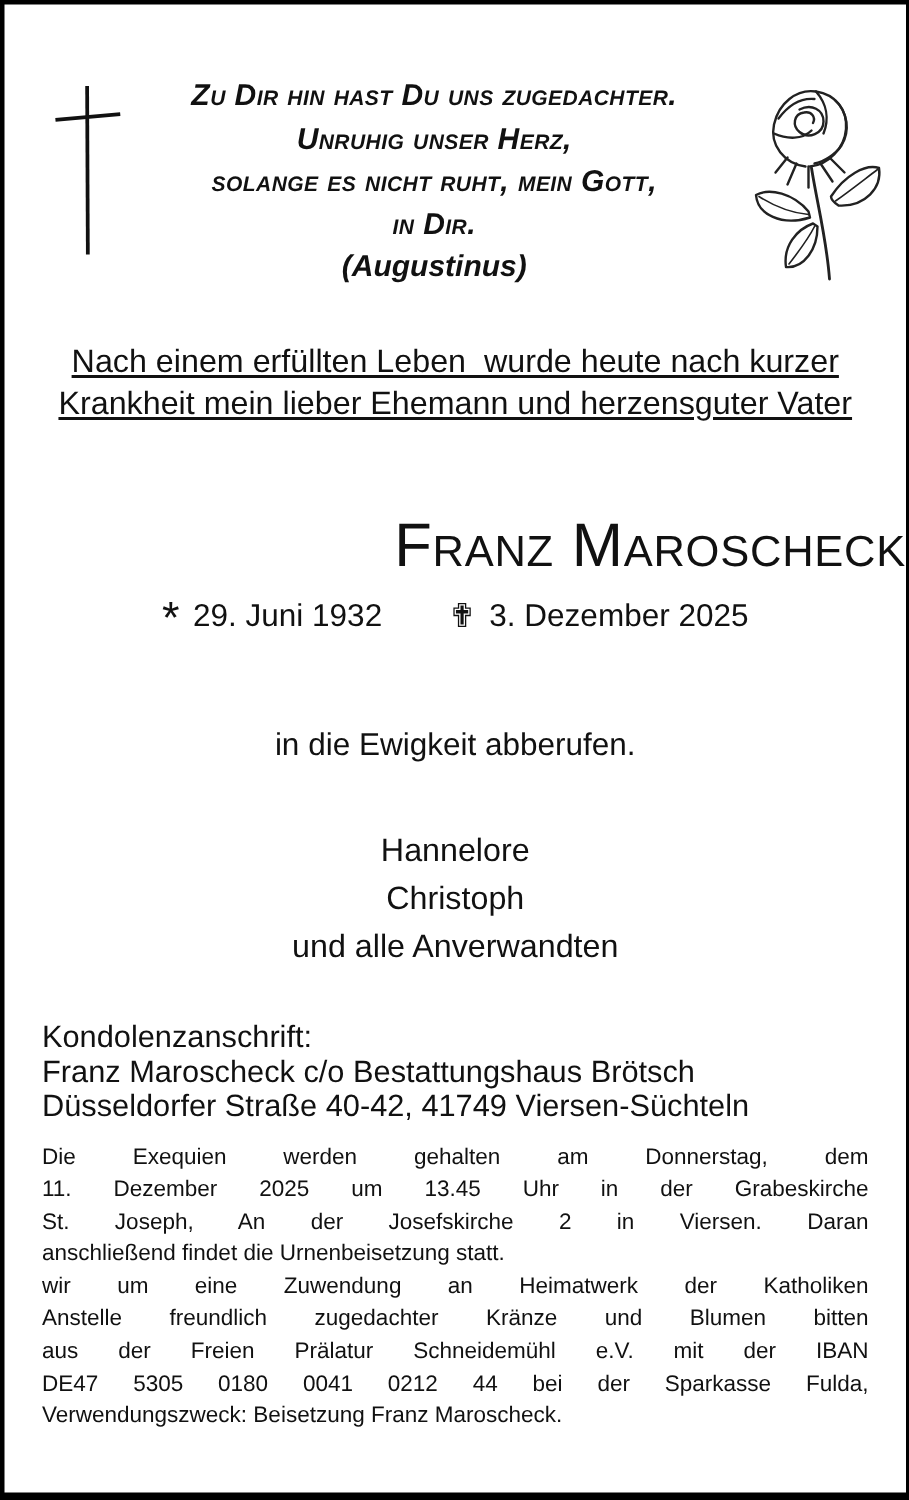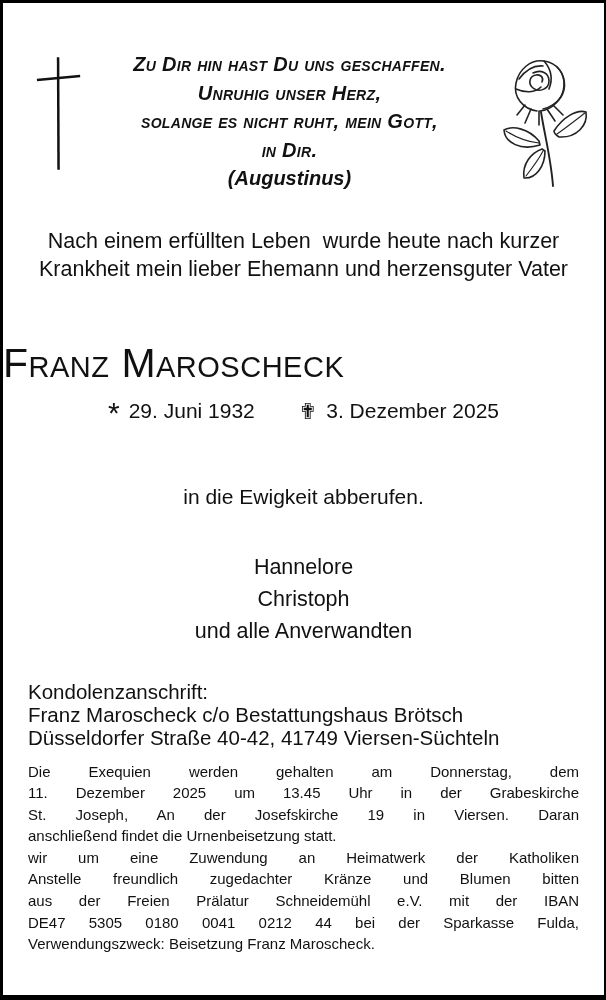--- a/index.html
+++ b/index.html
@@ -50,26 +50,27 @@
     flex: 0 0 auto;
     margin-top: 0px;
   }
 
   
   .intro {
     margin-top: 34px;
     text-align: center;
     font-size: 21.5px;
     line-height: 28px;
+    text-decoration: underline;
   }
 
   
   .name {
     margin-top: 56px;
-    text-align: left;
+    text-align: right;
     font-size: 41px;
     line-height: 48px;
     font-variant: small-caps;
     font-weight: 500;
     letter-spacing: 0.5px;
   }
   .dates {
     margin-top: 10px;
     display: flex;
     justify-content: center;
@@ -133,21 +134,21 @@
 
   <div class="header">
     <div class="cross-wrap">
       <svg width="48" height="120" viewBox="0 0 50 122" aria-hidden="true">
         <path d="M23,2 L23.5,119" stroke="#111" stroke-width="2.6" fill="none"></path>
         <path d="M1,25.5 L46,21.5" stroke="#111" stroke-width="2.6" fill="none"></path>
       </svg>
     </div>
 
     <div class="quote">
-        <div class="line">Zu Dir hin hast Du uns geschaffen.</div>
+        <div class="line">Zu Dir hin hast Du uns zugedachter.</div>
         <div class="line">Unruhig unser Herz,</div>
         <div class="line">solange es nicht ruht, mein Gott,</div>
         <div class="line">in Dir.</div>
         <div class="line">(Augustinus)</div>
       </div>
 
     <div class="rose-wrap">
       <svg width="95" height="145" viewBox="0 0 95 145" aria-hidden="true" fill="none" stroke="#222" stroke-width="1.6" stroke-linecap="round" stroke-linejoin="round">
 
         <path d="M42,66 C28,64 18,52 21,38 C24,24 36,14 49,16 C62,18 70,28 69,41 C68,54 57,65 45,66"></path>
@@ -207,21 +208,21 @@
 
   <div class="condolence">
       <div class="line">Kondolenzanschrift:</div>
       <div class="line">Franz Maroscheck c/o Bestattungshaus Brötsch</div>
       <div class="line">Düsseldorfer Straße 40-42, 41749 Viersen-Süchteln</div>
     </div>
 
   <div class="para block-justify">
       <div class="line">Die Exequien werden gehalten am Donnerstag, dem</div>
       <div class="line">11. Dezember 2025 um 13.45 Uhr in der Grabeskirche</div>
-      <div class="line">St. Joseph, An der Josefskirche 19 in Viersen. Daran</div>
+      <div class="line">St. Joseph, An der Josefskirche 2 in Viersen. Daran</div>
       <div class="line">anschließend findet die Urnenbeisetzung statt.</div>
     </div>
 
   <div class="para flush block-justify">
       <div class="line">wir um eine Zuwendung an Heimatwerk der Katholiken</div>
       <div class="line">Anstelle freundlich zugedachter Kränze und Blumen bitten</div>
       <div class="line">aus der Freien Prälatur Schneidemühl e.V. mit der IBAN</div>
       <div class="line">DE47 5305 0180 0041 0212 44 bei der Sparkasse Fulda,</div>
       <div class="line">Verwendungszweck: Beisetzung Franz Maroscheck.</div>
     </div>

